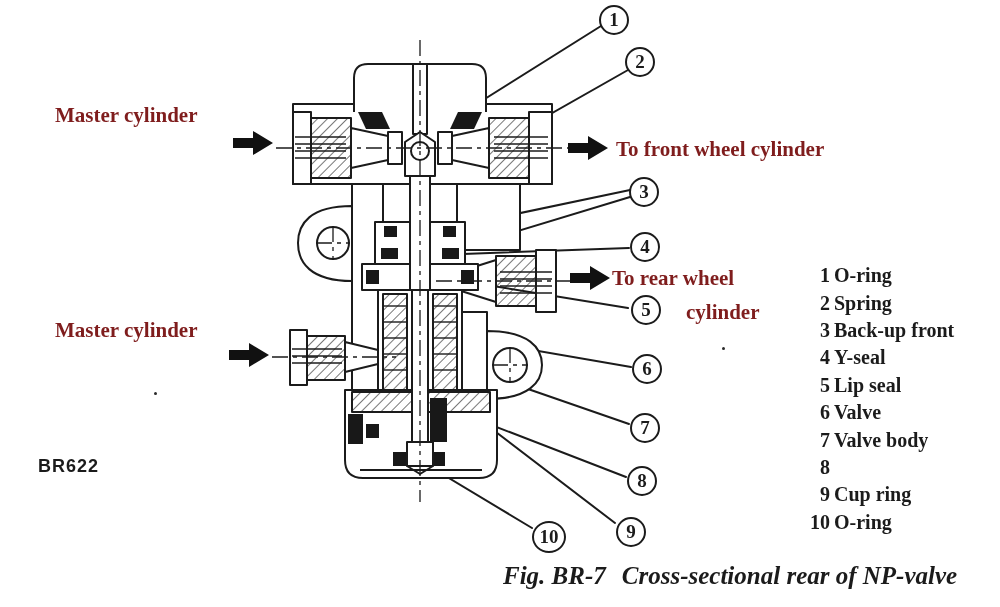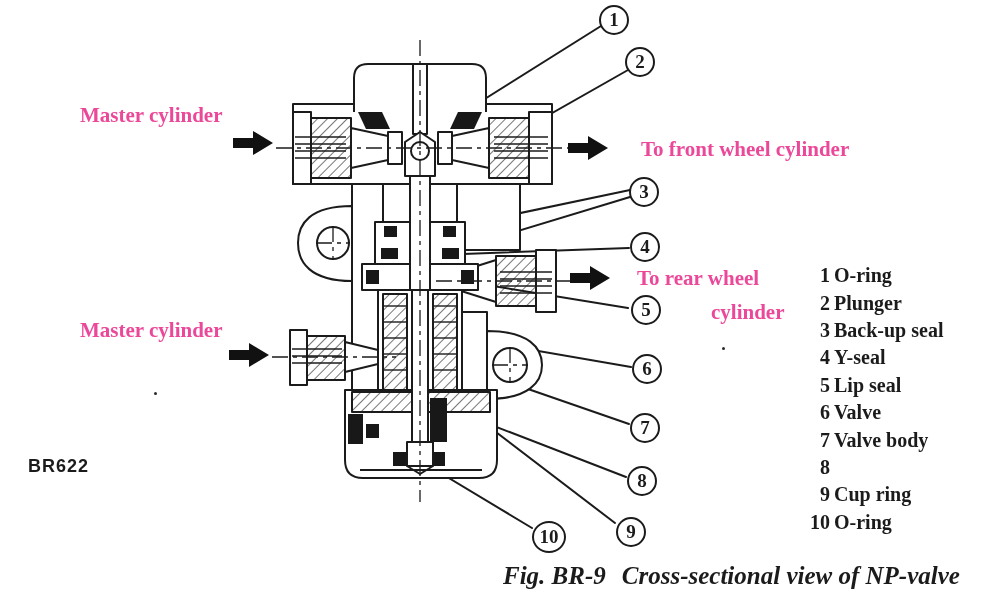--- a/index.html
+++ b/index.html
@@ -4,35 +4,35 @@
 <style>
   html,body{margin:0;padding:0;background:#e8e8e8;}
   .page{
     position:relative;width:1000px;height:607px;margin:0 auto;
     background:#ffffff;overflow:hidden;
     font-family:"Liberation Serif", serif;color:#1b1b1b;
   }
   svg{position:absolute;left:0;top:0;width:1000px;height:607px;}
   .lbl{
     position:absolute;font-weight:bold;font-size:21px;line-height:34px;
-    color:#ec4899;white-space:nowrap;margin-left:25px;
+    color:#7f1d1d;white-space:nowrap;
   }
   .lbl span{display:block;}
   .callout{
     position:absolute;width:30px;height:30px;border:2.5px solid #1b1b1b;
     border-radius:50%;background:#fff;display:flex;align-items:center;
     justify-content:center;font-weight:bold;font-size:19px;box-sizing:border-box;
   }
   .callout.wide{width:34px;height:32px;}
   .parts{position:absolute;left:798px;top:262px;font-size:20px;font-weight:bold;}
   .prow{display:flex;height:27.4px;align-items:center;}
   .pnum{width:32px;text-align:right;}
   .pname{margin-left:4px;white-space:nowrap;}
   .figcode{
-    position:absolute;left:28px;top:456px;
+    position:absolute;left:38px;top:456px;
     font-family:"Liberation Sans", sans-serif;font-weight:bold;
     font-size:18px;letter-spacing:1px;
   }
   .caption{
     position:absolute;left:503px;top:562px;font-size:25px;
     font-style:italic;font-weight:bold;white-space:nowrap;
   }
   .caption .gap{display:inline-block;width:16px;}
   .speck{position:absolute;width:3px;height:3px;background:#2a2a2a;border-radius:50%;}
   .indent2{margin-left:74px;}
@@ -232,25 +232,25 @@
       <span>10</span>
     </div>
 
   <div class="parts">
     <div class="prow">
         <span class="pnum">1</span>
         <span class="pname">O-ring</span>
       </div>
     <div class="prow">
         <span class="pnum">2</span>
-        <span class="pname">Plunger</span>
+        <span class="pname">Spring</span>
       </div>
     <div class="prow">
         <span class="pnum">3</span>
-        <span class="pname">Back-up seal</span>
+        <span class="pname">Back-up front</span>
       </div>
     <div class="prow">
         <span class="pnum">4</span>
         <span class="pname">Y-seal</span>
       </div>
     <div class="prow">
         <span class="pnum">5</span>
         <span class="pname">Lip seal</span>
       </div>
     <div class="prow">
@@ -270,19 +270,19 @@
       </div>
     <div class="prow">
         <span class="pnum">10</span>
         <span class="pname">O-ring</span>
       </div>
   </div>
 
   <div class="figcode">BR622</div>
 
   <div class="caption">
-    <span>Fig. BR-9</span><span class="gap"></span><span>Cross-sectional view of NP-valve</span>
+    <span>Fig. BR-7</span><span class="gap"></span><span>Cross-sectional rear of NP-valve</span>
   </div>
 
   <div class="speck" style="left:154px;top:392px;"></div>
   <div class="speck" style="left:722px;top:347px;"></div>
 
 </div>
 
 </body></html>

